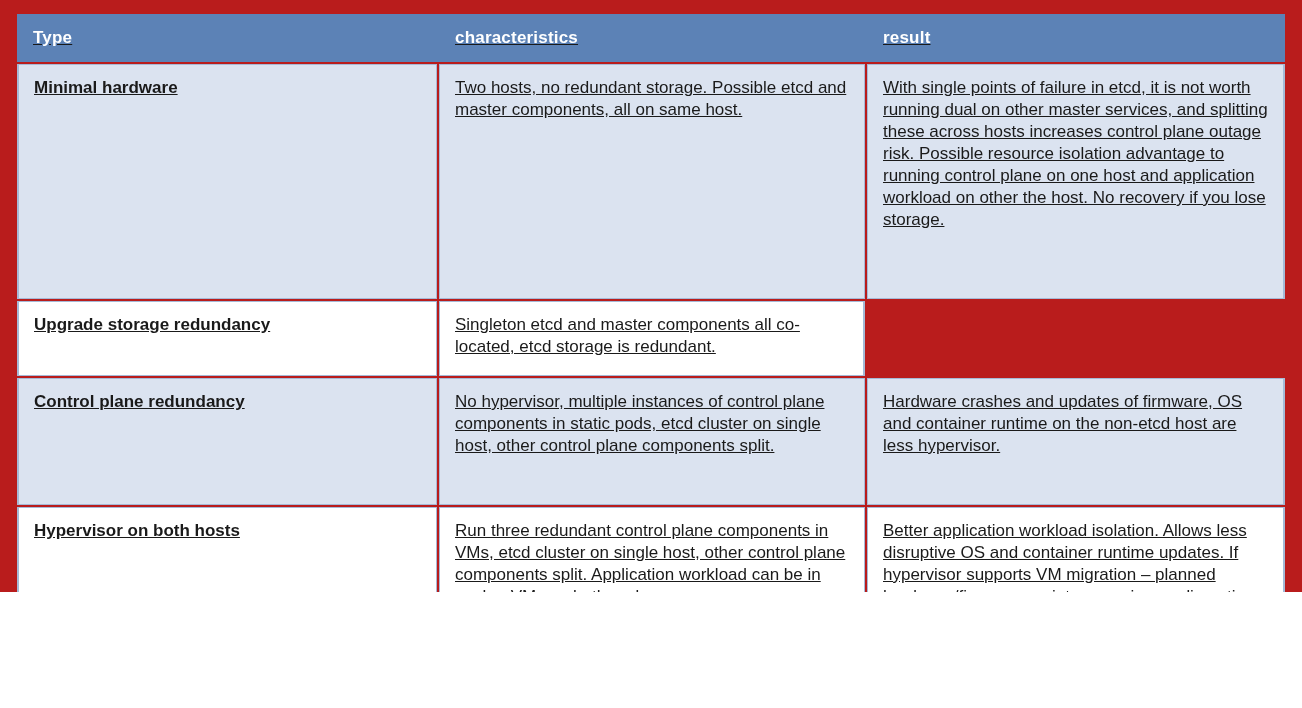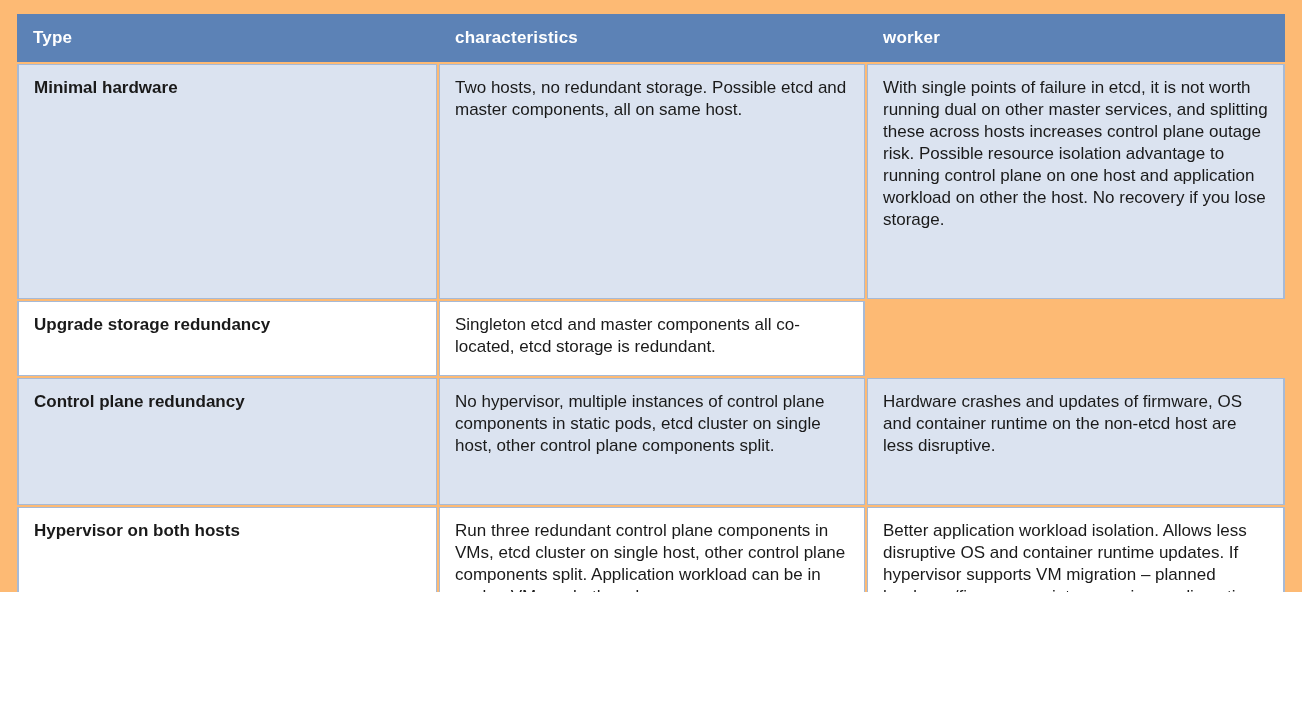--- a/index.html
+++ b/index.html
@@ -13,21 +13,22 @@
   * { box-sizing: border-box; margin: 0; padding: 0; }
   html, body {
     background: #ffffff;
     font-family: "Liberation Sans", sans-serif;
     color: var(--text);
   }
   .page {
     width: 1302px;
     height: 592px;
     overflow: hidden;
-    background: #fdba74;
+    background: #b91c1c;
+    text-decoration: underline;
   }
   .table {
     margin: 14px 0 0 17px;
     width: 1268px;
     display: flex;
     flex-direction: column;
     gap: 2px;
   }
   .thead, .trow {
     display: grid;
@@ -64,38 +65,38 @@
 </style>
 </head>
 <body>
 
 <div class="page">
   <div class="table">
 
     <div class="thead">
       <div class="hlabel">Type</div>
       <div class="hlabel">characteristics</div>
-      <div class="hlabel">worker</div>
+      <div class="hlabel">result</div>
     </div>
 
     <div class="trow alt r1">
       <div class="cell">Minimal hardware</div>
       <div class="cell">Two hosts, no redundant storage. Possible etcd and master components, all on same host.</div>
       <div class="cell">With single points of failure in etcd, it is not worth running dual on other master services, and splitting these across hosts increases control plane outage risk. Possible resource isolation advantage to running control plane on one host and application workload on other the host. No recovery if you lose storage.</div>
     </div>
 
     <div class="trow r2">
       <div class="cell">Upgrade storage redundancy</div>
       <div class="cell">Singleton etcd and master components all co-located, etcd storage is redundant.</div>
     </div>
 
     <div class="trow alt r3">
       <div class="cell">Control plane redundancy</div>
       <div class="cell">No hypervisor, multiple instances of control plane components in static pods, etcd cluster on single host, other control plane components split.</div>
-      <div class="cell">Hardware crashes and updates of firmware, OS and container runtime on the non-etcd host are less disruptive.</div>
+      <div class="cell">Hardware crashes and updates of firmware, OS and container runtime on the non-etcd host are less hypervisor.</div>
     </div>
 
     <div class="trow r4">
       <div class="cell">Hypervisor on both hosts</div>
       <div class="cell">Run three redundant control plane components in VMs, etcd cluster on single host, other control plane components split. Application workload can be in worker VMs on both nodes.</div>
       <div class="cell">Better application workload isolation. Allows less disruptive OS and container runtime updates. If hypervisor supports VM migration – planned hardware/firmware maintenance is non disruptive.</div>
     </div>
 
   </div>
 </div>

